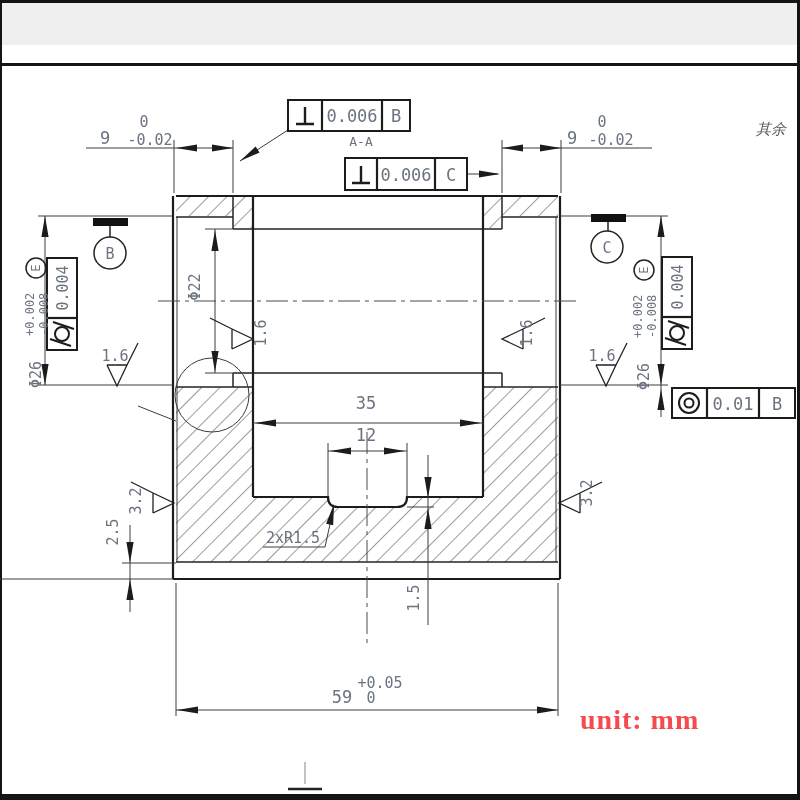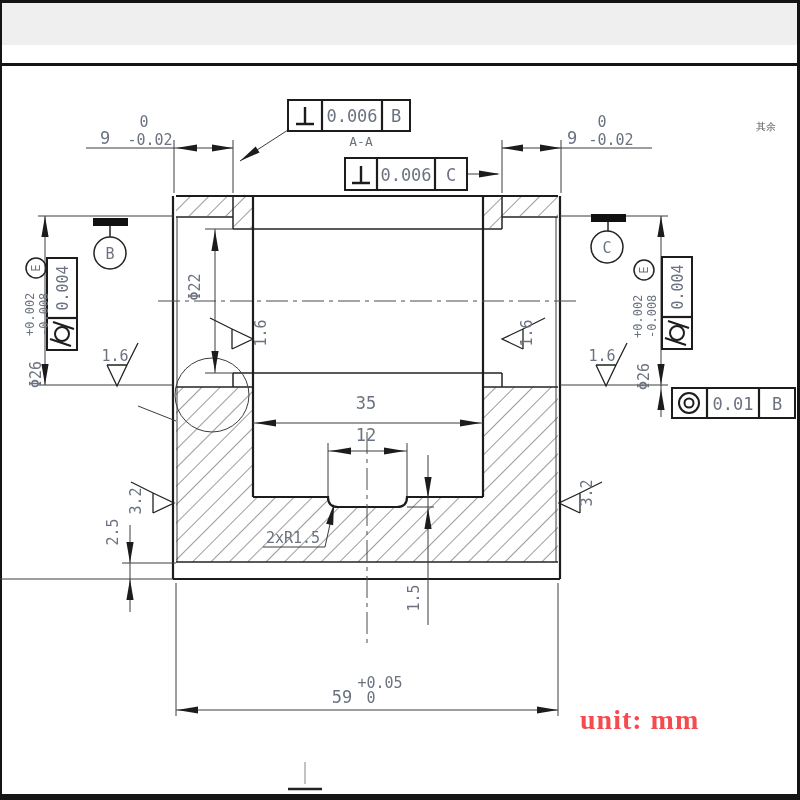--- a/index.html
+++ b/index.html
@@ -8,21 +8,21 @@
   .band{position:absolute;left:0;width:800px;}
   #band-gray{top:0;height:42px;background:#efefef;border-top:3px solid #141414;border-bottom:3px solid #141414;}
   #band-white{top:45px;height:18px;background:#ffffff;border-bottom:3px solid #141414;}
   #border-left{position:absolute;top:0;left:0;width:2px;height:800px;background:#141414;}
   #border-right{position:absolute;top:0;right:0;width:3px;height:800px;background:#141414;}
   #border-bottom{position:absolute;left:0;bottom:0;width:800px;height:6px;background:#141414;}
   #unit-label{position:absolute;left:580px;top:704px;width:200px;
       font-family:Liberation Serif, serif;font-size:28px;font-weight:bold;
       color:#f54a4e;letter-spacing:1px;}
   #misc-note{position:absolute;left:756px;top:120px;font-family:"Liberation Sans", sans-serif;
-      font-size:10px;color:#5a5a5a;white-space:nowrap;}
+      font-size:15px;color:#5a5a5a;white-space:nowrap;font-style:italic;}
   svg{position:absolute;left:0;top:0;}
   text{fill:#6b7380;font-family:"DejaVu Sans Mono", monospace;}
   .t17{font-size:17px;} .t15{font-size:15px;} .t13{font-size:13px;} .t12{font-size:12px;}
   .lnT{stroke:#1c1c1c;stroke-width:2.2;fill:none;}
   .lnM{stroke:#232323;stroke-width:1.5;fill:none;}
   .ln{stroke:#3c3c3c;stroke-width:1;fill:none;}
   .cl{stroke:#4a4a4a;stroke-width:1;fill:none;stroke-dasharray:22 5 4 5;}
   .arr{fill:#1c1c1c;stroke:none;}
   .fcf{fill:#ffffff;stroke:#1c1c1c;stroke-width:2;}
   .sym{stroke:#1c1c1c;stroke-width:2;fill:none;}

